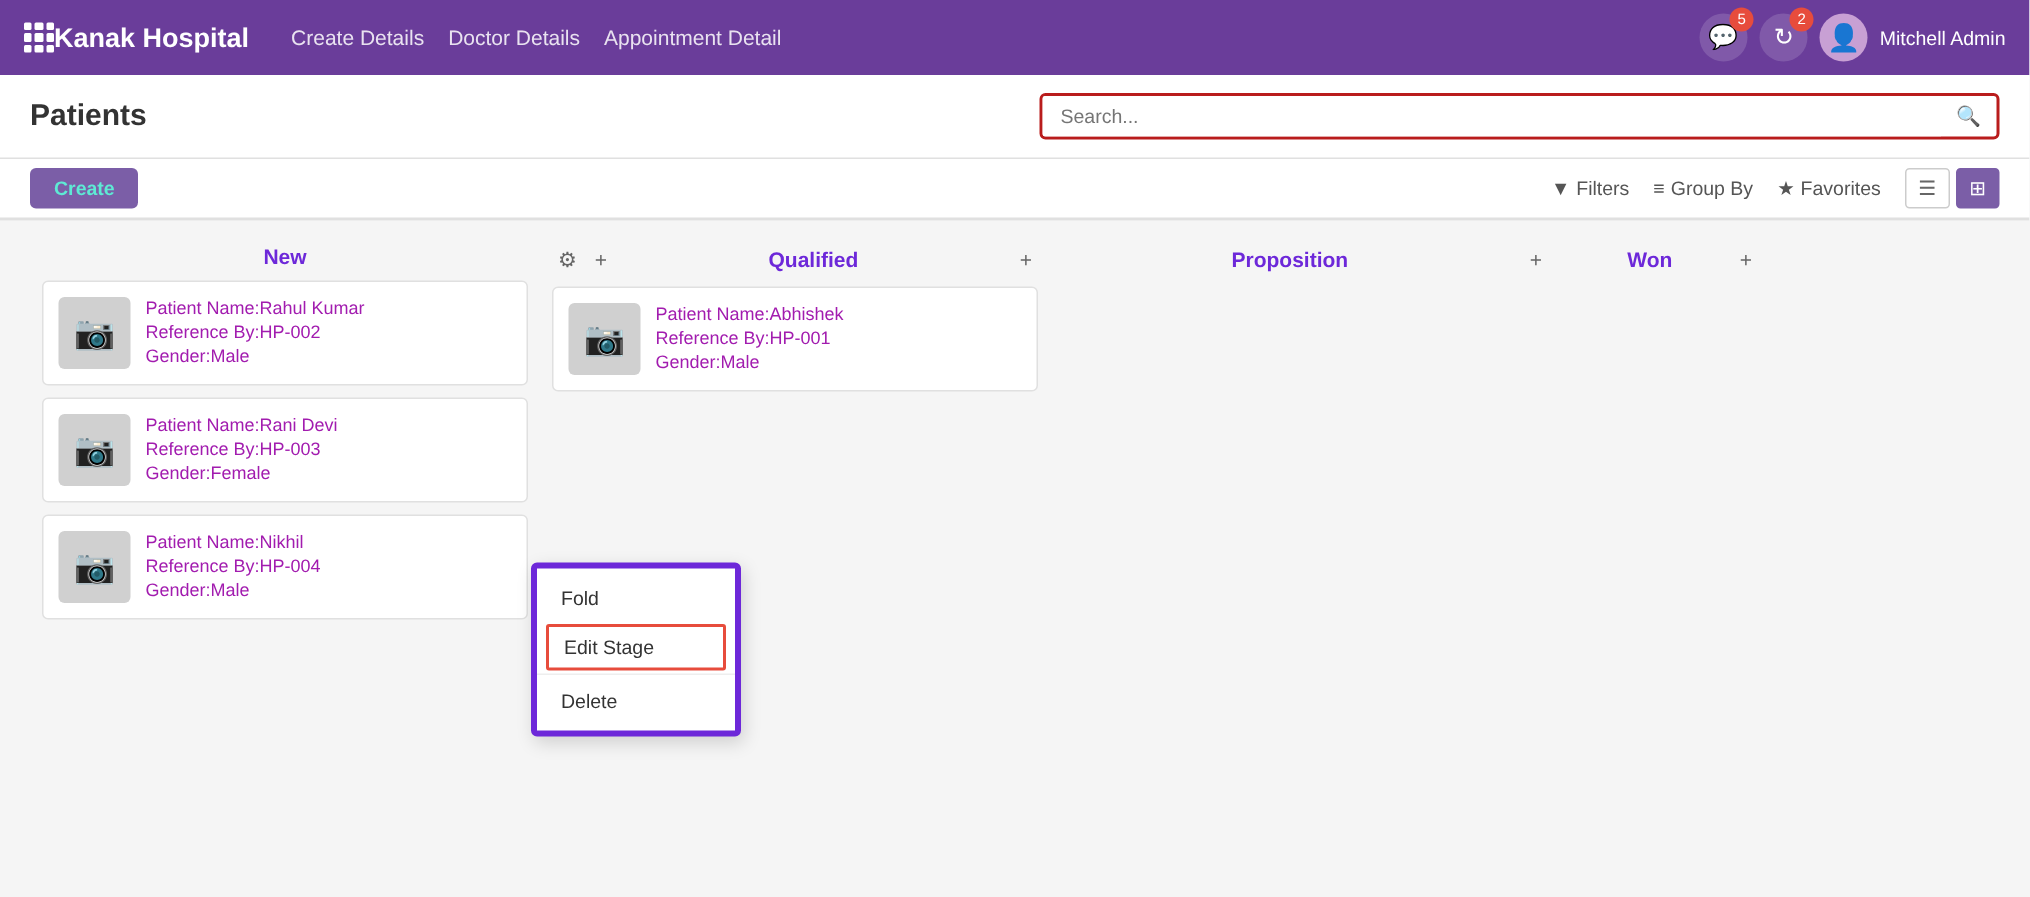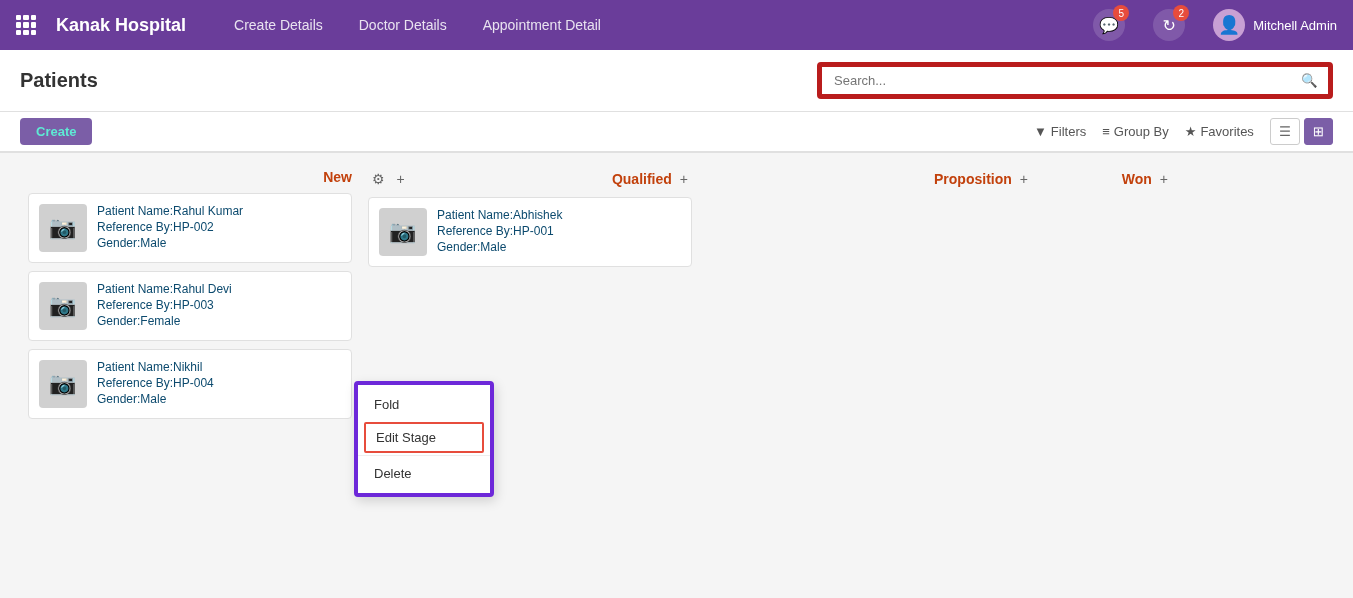--- a/index.html
+++ b/index.html
@@ -6,21 +6,20 @@
     body { font-family: Arial, sans-serif; background: #f5f5f5; font-size: 13px; }
 
     
     .topnav {
       background: #6a3d9a;
       color: white;
       display: flex;
       align-items: center;
       padding: 0 16px;
       height: 50px;
-      gap: 20px;
     }
     .topnav .app-grid { width: 20px; height: 20px; display: grid; grid-template-columns: 1fr 1fr 1fr; gap: 2px; cursor: pointer; }
     .topnav .app-grid span { background: white; border-radius: 1px; }
     .topnav .brand { font-size: 18px; font-weight: bold; margin-right: 20px; }
     .topnav .nav-item { color: rgba(255,255,255,0.85); cursor: pointer; font-size: 14px; padding: 4px 8px; }
     .topnav .spacer { flex: 1; }
     .topnav .icon-btn {
       background: rgba(255,255,255,0.15);
       border-radius: 50%;
       width: 32px; height: 32px;
@@ -40,23 +39,23 @@
     .subheader {
       background: white;
       padding: 12px 20px;
       display: flex;
       align-items: center;
       border-bottom: 1px solid #e0e0e0;
     }
     .subheader h1 { font-size: 20px; font-weight: bold; color: #333; flex: 1; }
     .search-bar {
       display: flex; align-items: center;
-      border: 5px solid #b91c1c; border-radius: 4px;
+      border: 2px solid #b91c1c; border-radius: 4px;
       overflow: hidden; background: white;
-      width: 516px;
+      width: 640px;
     }
     .search-bar input {
       border: none; outline: none; padding: 6px 12px;
       flex: 1; font-size: 13px;
     }
     .search-bar .search-icon-btn {
       background: none; border: none; padding: 6px 10px; cursor: pointer; color: #666;
     }
 
     
@@ -110,22 +109,22 @@
     .kanban-col-header {
       display: flex;
       align-items: center;
       margin-bottom: 8px;
       gap: 4px;
     }
     .kanban-col-title {
       font-weight: bold;
       font-size: 14px;
       flex: 1;
-      color: #c2410c;
-      text-align: right;
+      color: #6d28d9;
+      text-align: center;
     }
     .col-action-btn {
       background: none; border: none; cursor: pointer;
       color: #666; font-size: 14px; padding: 2px 4px;
     }
     .kanban-card {
       background: white;
       border: 1px solid #e0e0e0;
       border-radius: 4px;
       padding: 10px;
@@ -134,21 +133,21 @@
       gap: 10px;
       align-items: flex-start;
     }
     .card-avatar {
       width: 48px; height: 48px;
       background: #d0d0d0; border-radius: 4px;
       display: flex; align-items: center; justify-content: center;
       font-size: 22px; color: #888; flex-shrink: 0;
     }
     .card-info { flex: 1; }
-    .card-field { color: #0c4a6e; font-size: 12px; margin-bottom: 2px; }
+    .card-field { color: #a21caf; font-size: 12px; margin-bottom: 2px; }
 
     
     .context-menu {
       position: absolute;
       background: white;
       border: 4px solid #6d28d9;
       border-radius: 4px;
       box-shadow: 2px 4px 12px rgba(0,0,0,0.15);
       z-index: 100;
       min-width: 140px;
@@ -269,21 +268,21 @@
         <div class="card-avatar">📷</div>
         <div class="card-info">
           <div class="card-field">Patient Name:Rahul Kumar</div>
           <div class="card-field">Reference By:HP-002</div>
           <div class="card-field">Gender:Male</div>
         </div>
       </div>
       <div class="kanban-card">
         <div class="card-avatar">📷</div>
         <div class="card-info">
-          <div class="card-field">Patient Name:Rahul Devi</div>
+          <div class="card-field">Patient Name:Rani Devi</div>
           <div class="card-field">Reference By:HP-003</div>
           <div class="card-field">Gender:Female</div>
         </div>
       </div>
       <div class="kanban-card">
         <div class="card-avatar">📷</div>
         <div class="card-info">
           <div class="card-field">Patient Name:Nikhil</div>
           <div class="card-field">Reference By:HP-004</div>
           <div class="card-field">Gender:Male</div>

